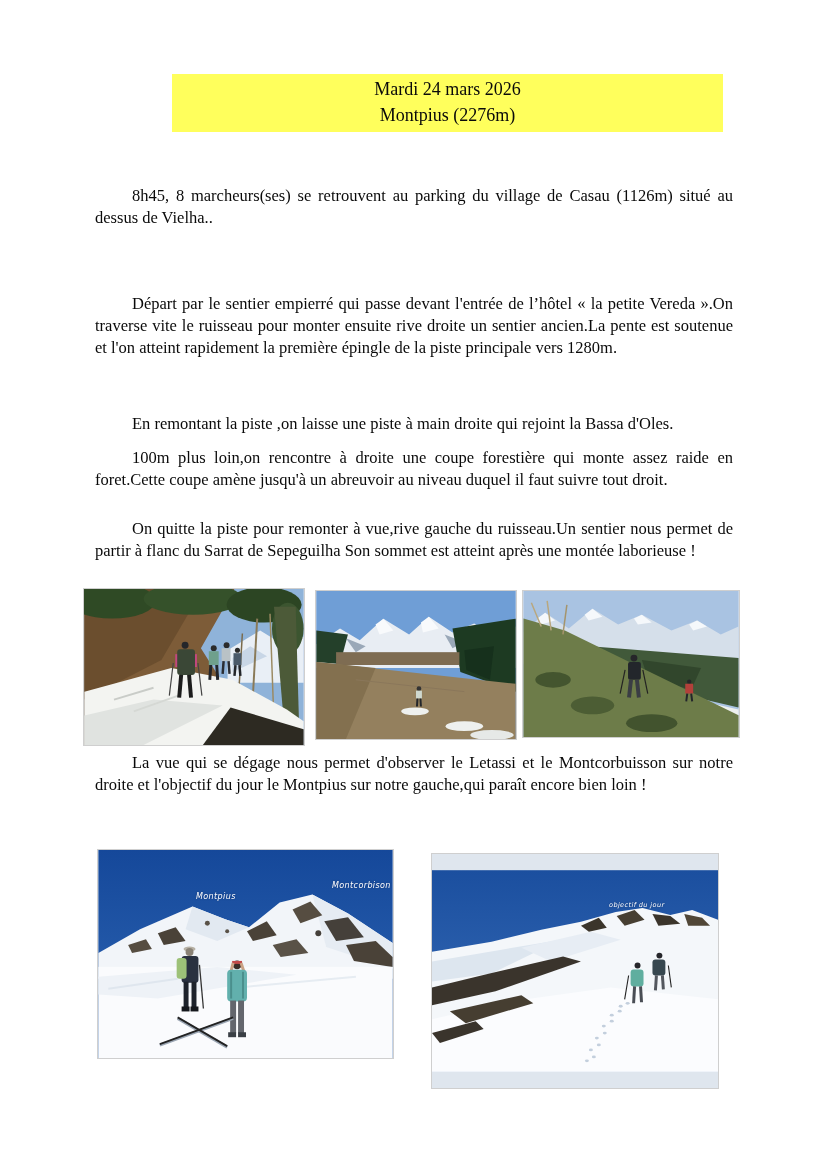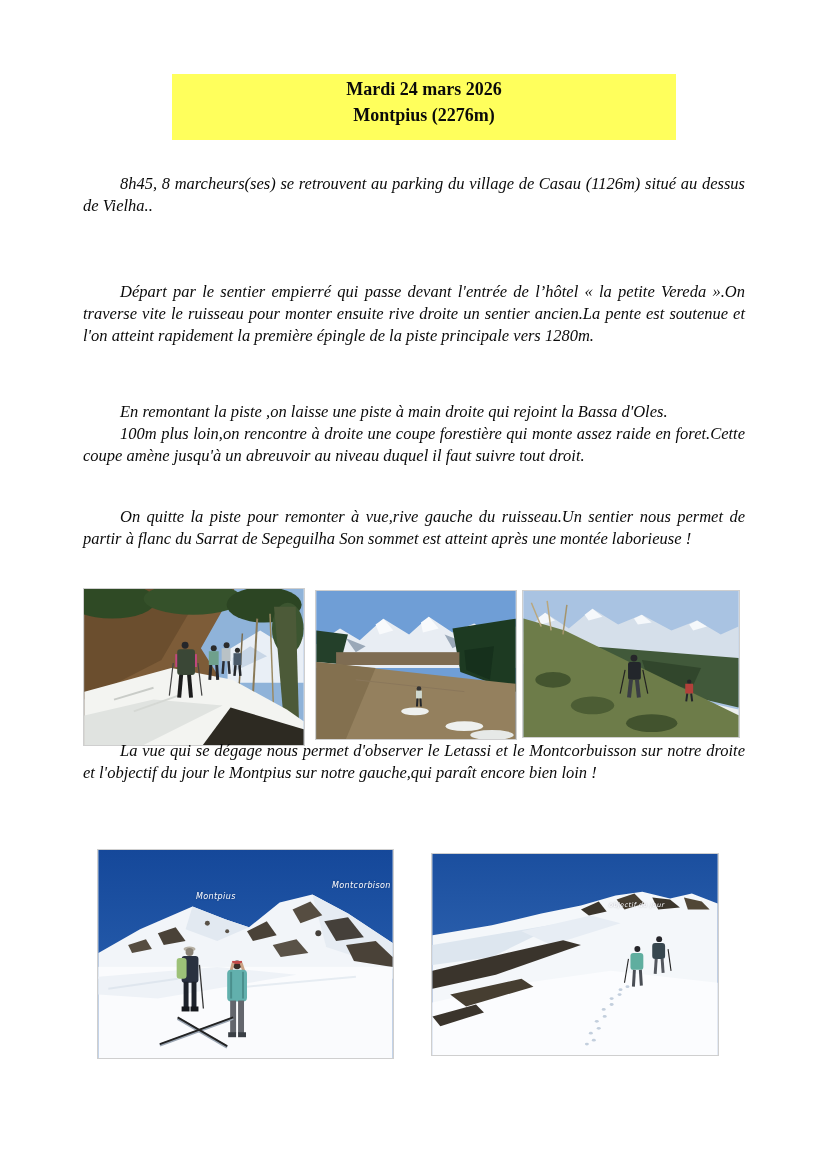--- a/index.html
+++ b/index.html
@@ -1,44 +1,44 @@
 <!DOCTYPE html>
 <html><head>
 <meta charset="utf-8">
 <style>
   html,body { margin:0; padding:0; background:#ffffff; }
   .page {
     position:relative; width:826px; height:1169px; background:#ffffff;
     font-family:"Liberation Serif", serif; color:#0a0a0a; overflow:hidden;
   }
   .banner {
-    position:absolute; left:172px; top:74px; width:504px;
+    position:absolute; left:172px; top:74px; width:551px;
     background:#ffff5c; text-align:center;
-    font-weight:bold; font-size:18px; line-height:26px; padding:2px 0 12px 0;
+    font-weight:normal; font-size:18px; line-height:26px; padding:2px 0 4px 0;
   }
   .tblock {
     position:absolute; left:83px; width:662px;
     font-size:16.5px; line-height:22px; text-align:justify;
   }
-  .tblock p { margin:0; text-indent:37px;font-style:italic; }
+  .tblock p { margin:12px; text-indent:37px; }
   .b1 { top:173px; } .b2 { top:281px; } .b3 { top:401px; }
   .b4 { top:506px; } .b5 { top:740px; }
   .photo-row { position:absolute; display:flex; align-items:flex-start; }
   .row1 { left:83px; top:588px; }
   .row2 { left:97px; top:849px; }
   .photo {
     position:relative; box-sizing:border-box;
     border:1px solid #cfcfcf; background:#dfe6ee; overflow:hidden;
   }
   .photo svg { display:block; width:100%; height:100%; }
   .p1 { width:222px; height:158px; }
   .p2 { width:202px; height:150px; margin-left:10px; margin-top:2px; }
   .p3 { width:218px; height:148px; margin-left:5px; margin-top:2px; }
   .p4 { width:297px; height:210px; }
-  .p5 { width:288px; height:203px; margin-left:37px; margin-top:4px; }
+  .p5 { width:288px; height:236px; margin-left:37px; margin-top:4px; }
   .peak-label {
     position:absolute; color:#ffffff; font-family:"DejaVu Sans", sans-serif;
     font-size:8px; font-style:italic; letter-spacing:0.4px; white-space:nowrap;
     text-shadow:0 0 2px rgba(0,0,40,0.35);
     padding-left:12px;
   }
   .lab-letassi { left:86px; top:42px; }
   .lab-montcorbison { left:222px; top:31px; }
   .lab-objectif { left:165px; top:47px; font-size:6.5px; }
 </style>

